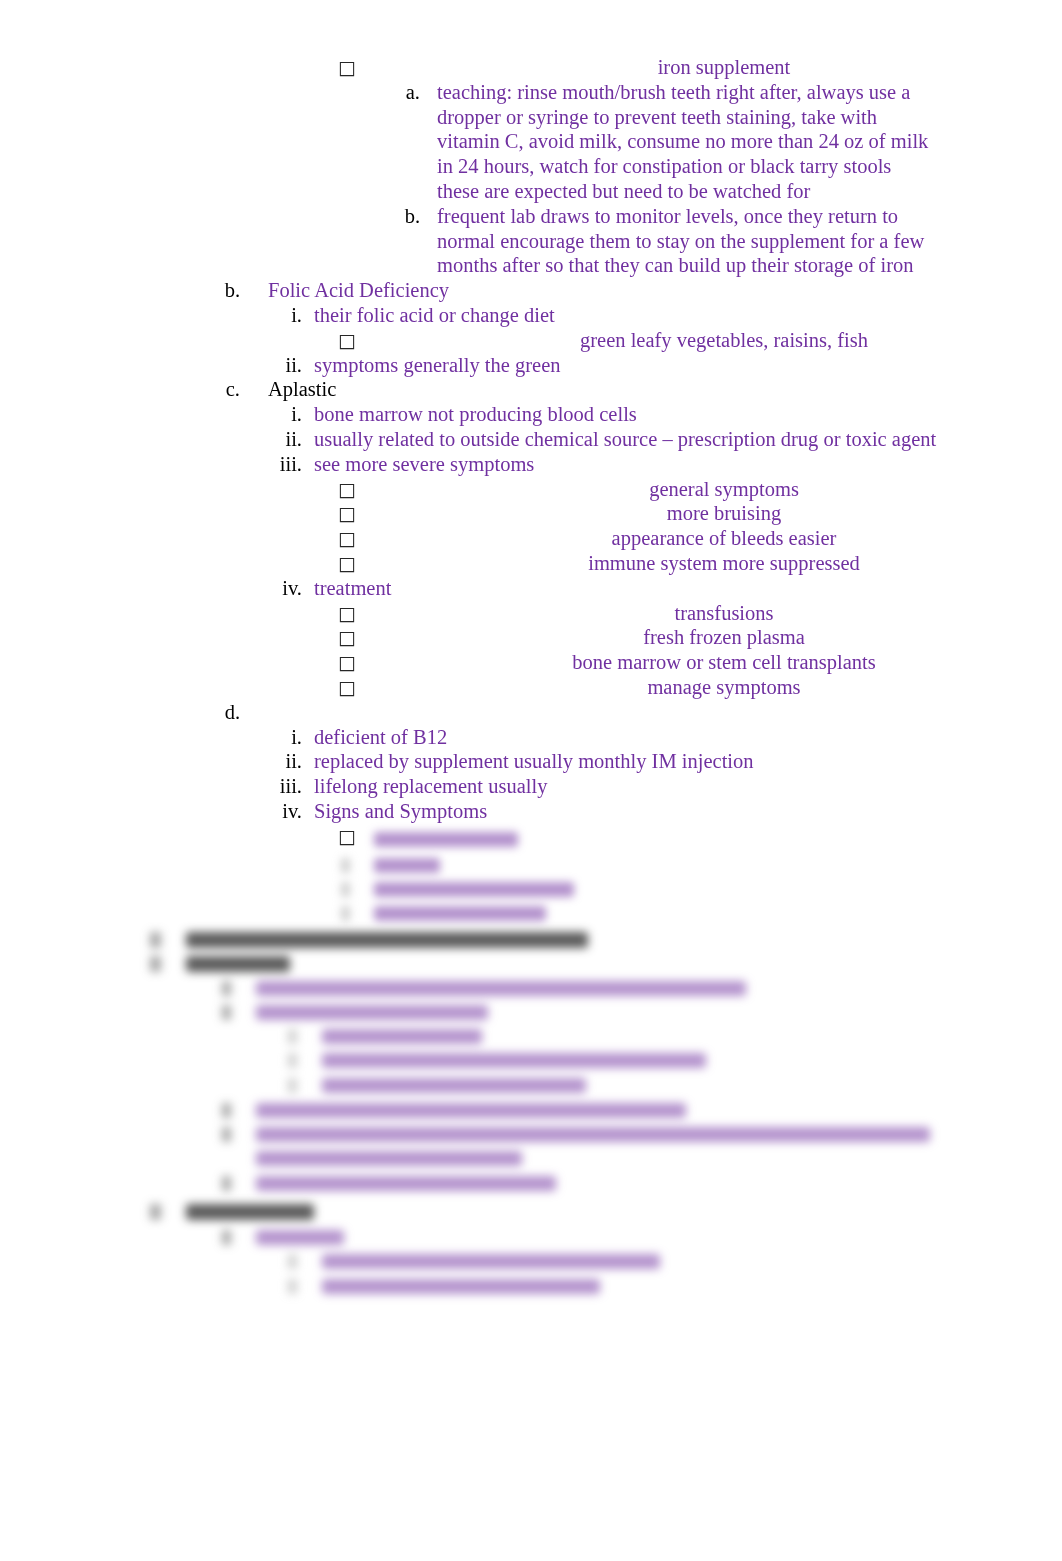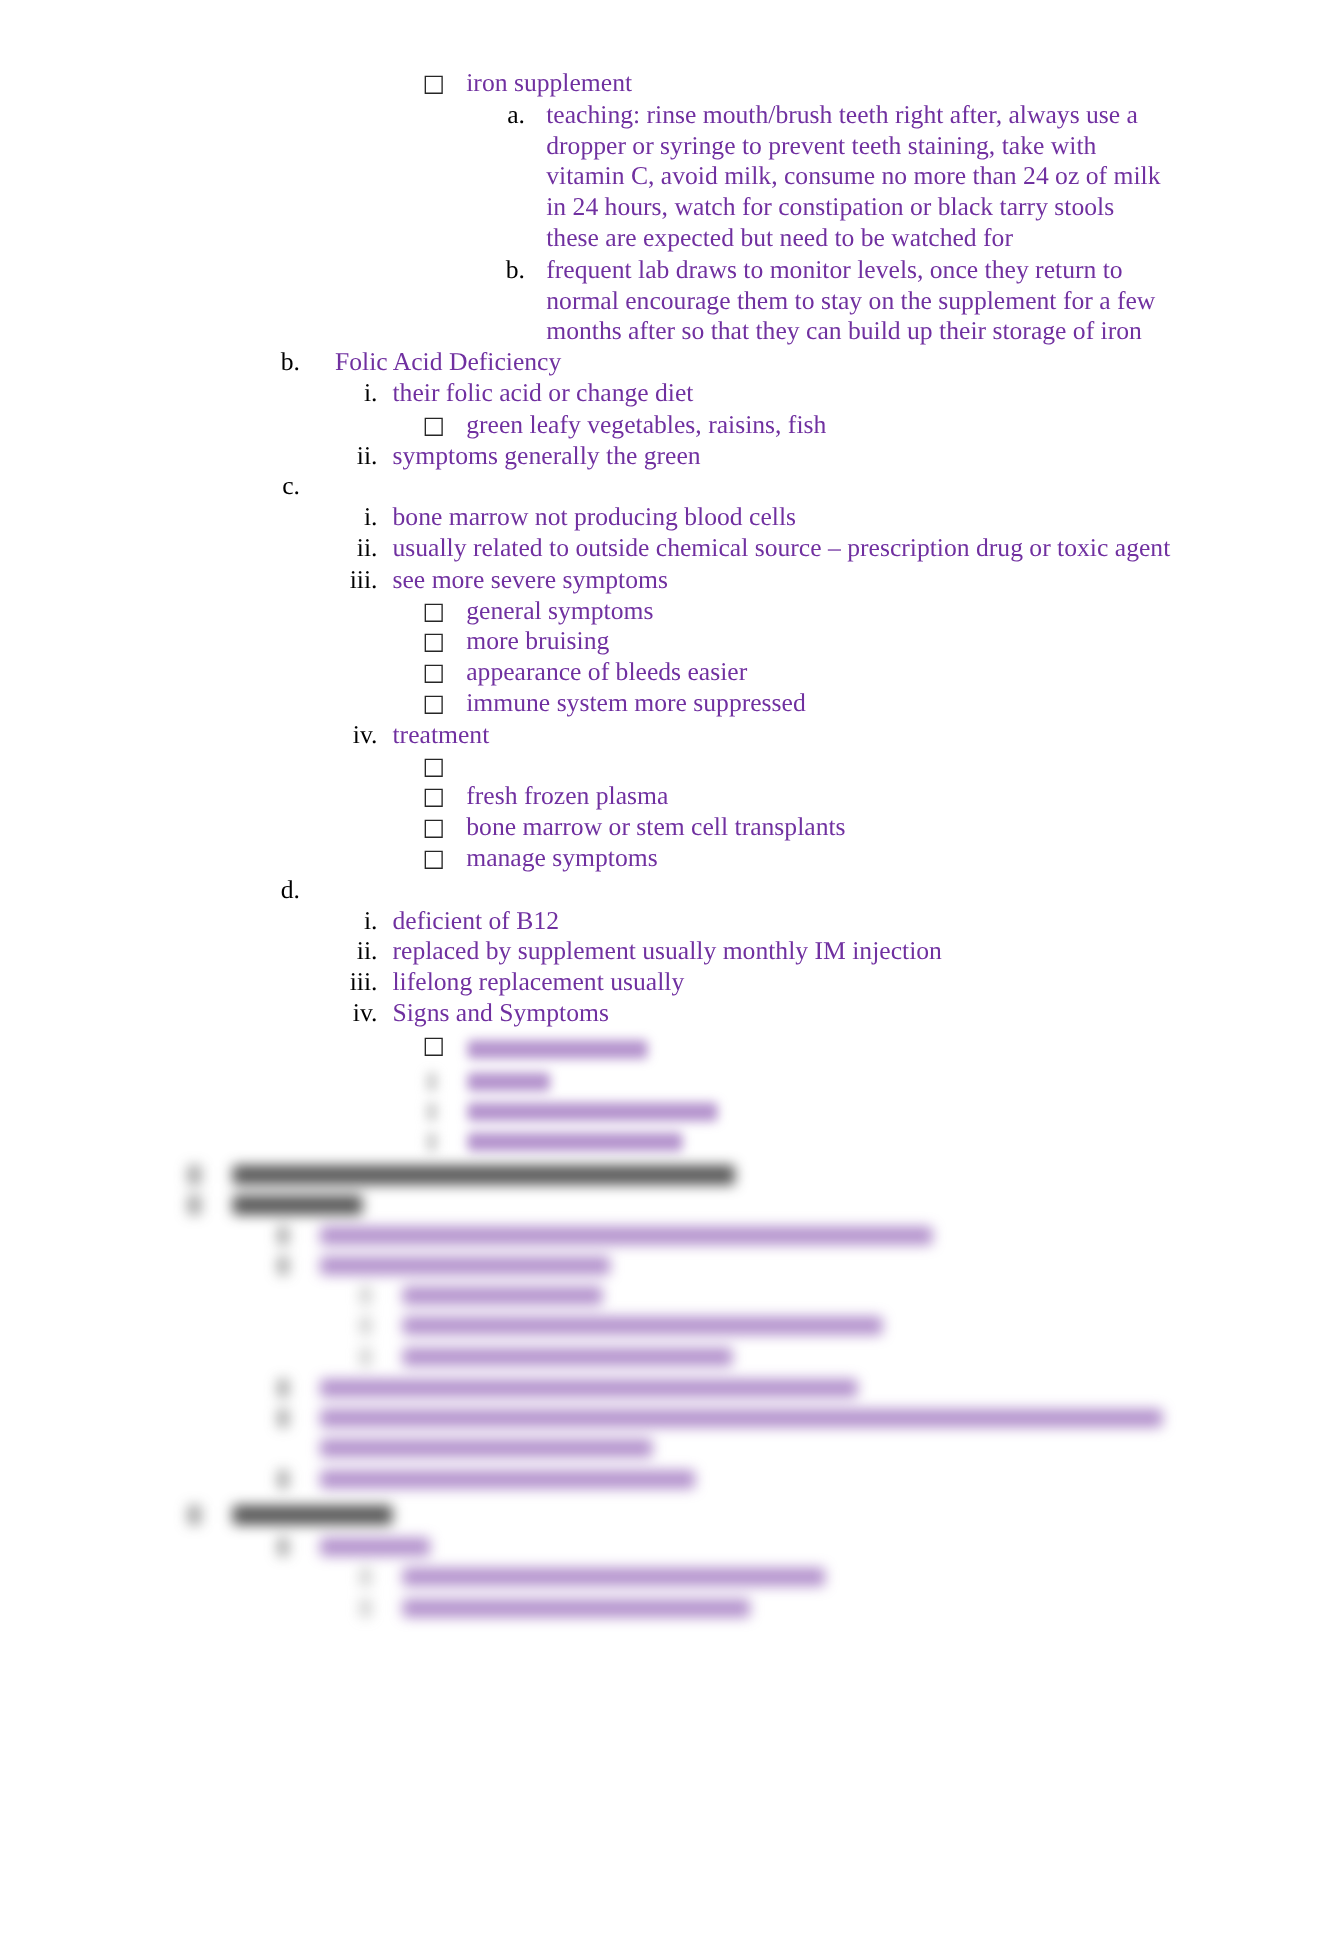--- a/index.html
+++ b/index.html
@@ -76,21 +76,21 @@
   
   .lvl-alpha .marker { width: 28px; margin-left: 212px; }
   .lvl-alpha .txt    { margin-left: 28px; }
 
   
   .lvl-roman .marker { width: 36px; margin-left: 266px; }
   .lvl-roman .txt    { margin-left: 12px; }
 
   
   .lvl-bullet .bullet-marker { width: 20px; margin-left: 338px; }
-  .lvl-bullet .txt           { margin-left: 15px; }
+  .lvl-bullet .txt           { margin-left: 28px; text-align: center; }
 
   
 
   
   .lvl-alpha2 .marker { width: 26px; margin-left: 394px; }
   .lvl-alpha2 .txt    { margin-left: 17px; max-width: 494px; }
 
   
   .blur-zone {
     position: absolute;
@@ -155,20 +155,21 @@
       <span class="txt">green leafy vegetables, raisins, fish</span>
     </div>
 
     <div class="line lvl-roman">
       <span class="marker">ii.</span>
       <span class="txt">symptoms generally the green</span>
     </div>
 
     <div class="line lvl-alpha">
       <span class="marker">c.</span>
+      <span class="txt black">Aplastic</span>
     </div>
 
     <div class="line lvl-roman">
       <span class="marker">i.</span>
       <span class="txt">bone marrow not producing blood cells</span>
     </div>
 
     <div class="line lvl-roman">
       <span class="marker">ii.</span>
       <span class="txt">usually related to outside chemical source – prescription drug or toxic agent</span>
@@ -199,20 +200,21 @@
       <span class="txt">immune system more suppressed</span>
     </div>
 
     <div class="line lvl-roman">
       <span class="marker">iv.</span>
       <span class="txt">treatment</span>
     </div>
 
     <div class="line lvl-bullet">
       <span class="bullet-marker">□</span>
+      <span class="txt">transfusions</span>
     </div>
 
     <div class="line lvl-bullet">
       <span class="bullet-marker">□</span>
       <span class="txt">fresh frozen plasma</span>
     </div>
 
     <div class="line lvl-bullet">
       <span class="bullet-marker">□</span>
       <span class="txt">bone marrow or stem cell transplants</span>

